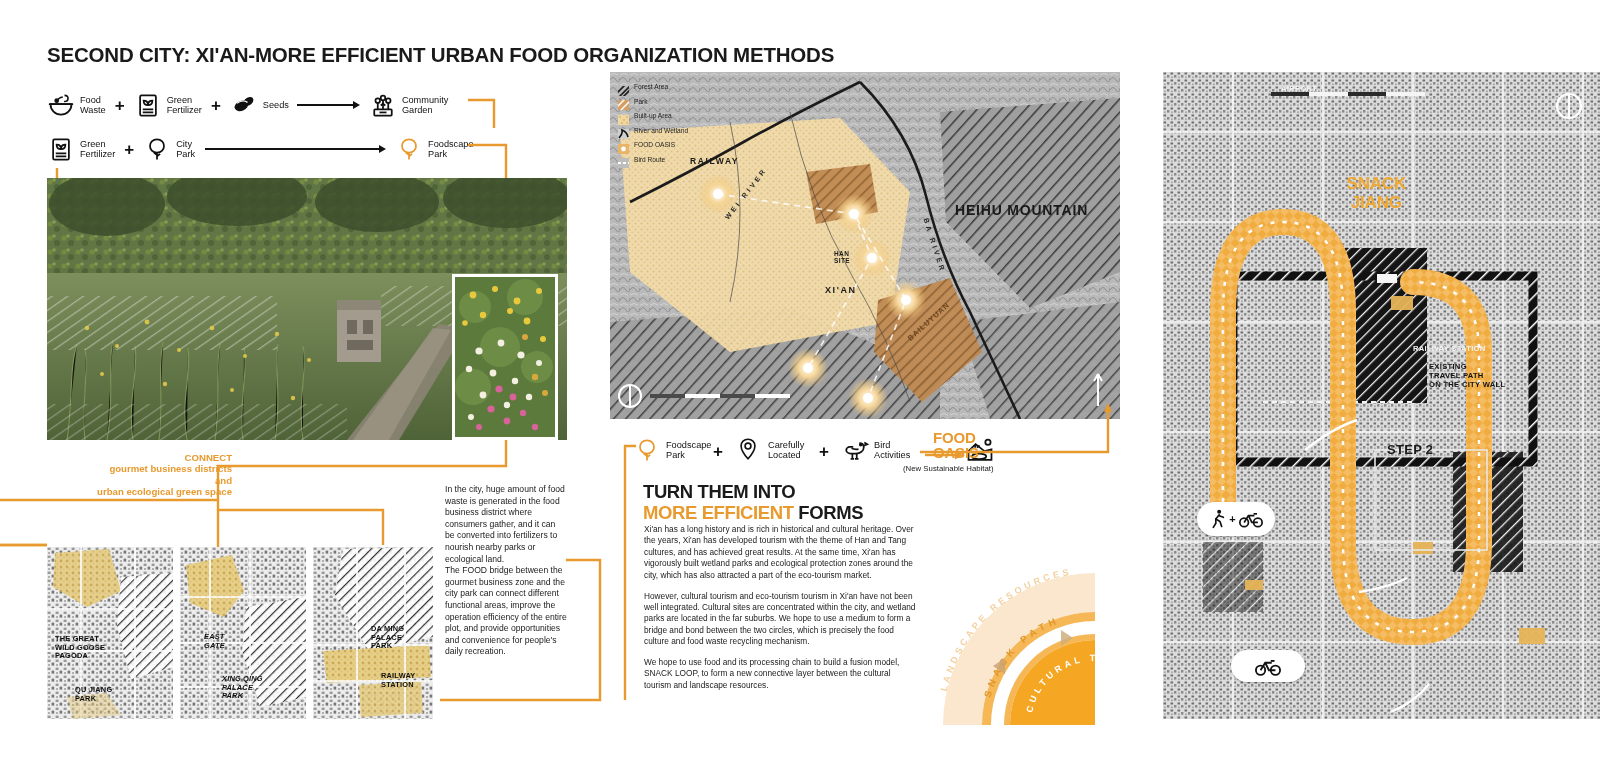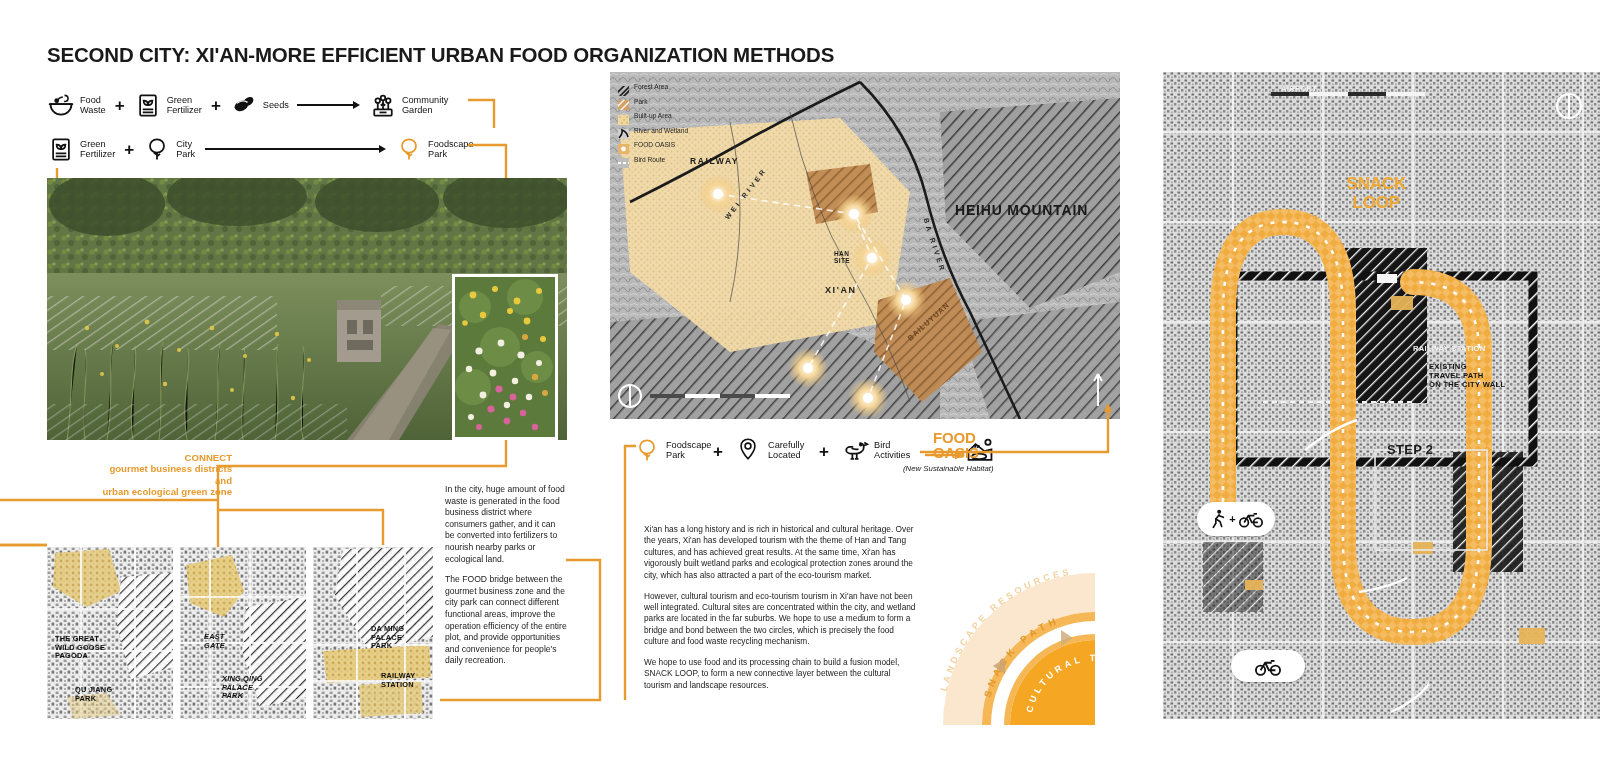--- a/index.html
+++ b/index.html
@@ -48,21 +48,21 @@
     position: absolute; left: 60px; top: 452px; width: 172px;
     text-align: right; font-size: 9.6px; font-weight: bold; line-height: 11.4px;
     color: #E89A2E;
   }
 
   
   .left-body {
     position: absolute; left: 445px; top: 484px; width: 122px;
     font-size: 8.6px; line-height: 11.6px; color: #1a1a1a;
   }
-  .left-body p + p { margin-top: 9px; }
+  .left-body p + p { }
 
   
   .tiles { position: absolute; left: 47px; top: 547px; width: 520px; height: 172px; }
   .tile { position: absolute; top: 0; width: 126px; height: 172px; overflow: hidden; background:#737373; }
   .tile.t1 { left: 0; }
   .tile.t2 { left: 133px; font-style: italic; }
   .tile.t3 { left: 266px; width: 120px; }
   .tile-lab {
     position: absolute; font-size: 7.4px; font-weight: bold; color:#111;
     line-height: 8.6px; letter-spacing: .2px;
@@ -83,21 +83,21 @@
   }
 
   
   .oasis-flow { position: absolute; left: 625px; top: 434px; width: 490px; height: 48px; }
   .oasis-item { position:absolute; display:flex; align-items:center; gap:5px; top:2px; }
   .oasis-lab { font-size: 9.2px; line-height:10.5px; color:#111; white-space: pre-line; }
   .oasis-title {
     position:absolute; left: 308px; top: -4px;
     font-size: 15px; font-weight: bold; color:#E89A2E; line-height: 15px; letter-spacing:-.2px;
   }
-  .oasis-sub { position:absolute; left: 278px; top: 30px; font-size: 7.8px; color:#1a1a1a;font-style:italic; }
+  .oasis-sub { position:absolute; left: 278px; top: 30px; font-size: 7.8px; color:#1a1a1a; }
 
   
   .headline {
     position: absolute; left: 643px; top: 482px; width: 300px;
     font-size: 18.5px; font-weight: bold; line-height: 20.5px;
     letter-spacing: -0.4px; color: #1a1a1a;
   }
   .center-body {
     position: absolute; left: 644px; top: 524px; width: 272px;
     font-size: 8.3px; line-height: 11.4px; color: #1a1a1a;
@@ -410,21 +410,21 @@
           <circle cx="90" cy="116" r="3"></circle>
           <circle cx="70" cy="60" r="3"></circle>
         </g>
     </svg>
   </div>
 
   <div class="connect-cap">
     <div>CONNECT</div>
     <div>gourmet business districts</div>
     <div>and</div>
-    <div>urban ecological green zone</div>
+    <div>urban ecological green space</div>
   </div>
 
   <div class="left-body">
     <p>In the city, huge amount of food waste is generated in the food business district where consumers gather, and it can be converted into fertilizers to nourish nearby parks or ecological land.</p>
     <p>The FOOD bridge between the gourmet business zone and the city park can connect different functional areas, improve the operation efficiency of the entire plot, and provide opportunities and convenience for people's daily recreation.</p>
   </div>
 
   <div class="tiles">
 
     <div class="tile t1">
@@ -726,20 +726,26 @@
 
   <svg style="position:absolute;left:0;top:0;width:1600px;height:781px;pointer-events:none;">
     <g fill="none" stroke="#E89A2E" stroke-width="2.4">
       <path d="M625 470 V446 H636"></path>
       <path d="M625 470 V700"></path>
       <path d="M920 452 H1108 V405"></path>
     </g>
     <path d="M1104 412 l4 -9 l4 9z" fill="#E89A2E"></path>
   </svg>
 
+  <div class="headline">
+    <div>TURN THEM INTO</div>
+    <div>
+      <span class="orange">MORE EFFICIENT</span><span> FORMS</span>
+    </div>
+  </div>
 
   <div class="center-body">
     <p>Xi'an has a long history and is rich in historical and cultural heritage. Over the years, Xi'an has developed tourism with the theme of Han and Tang cultures, and has achieved great results. At the same time, Xi'an has vigorously built wetland parks and ecological protection zones around the city, which has also attracted a part of the eco-tourism market.</p>
     <p>However, cultural tourism and eco-tourism tourism in Xi'an have not been well integrated. Cultural sites are concentrated within the city, and wetland parks are located in the far suburbs. We hope to use a medium to form a bridge and bond between the two circles, which is precisely the food culture and food waste recycling mechanism.</p>
     <p>We hope to use food and its processing chain to build a fusion model, SNACK LOOP, to form a new connective layer between the cultural tourism and landscape resources.</p>
   </div>
 
   <div class="rings">
     <svg width="185" height="185" viewBox="0 0 185 185">
       <defs>
@@ -844,21 +850,21 @@
       <rect x="212" y="378" width="112" height="100" fill="none" stroke="#e9e9e9" stroke-width="1.6"></rect>
 
       <g stroke="#ffffff" stroke-width="2.4" fill="none">
         <path d="M142 378 Q170 356 194 348"></path>
         <path d="M196 520 Q224 516 244 506"></path>
         <path d="M228 640 Q252 630 266 612"></path>
       </g>
     </svg>
 
     <div class="snack-title" style="white-space:pre-line;">SNACK
-LOOP</div>
+JIANG</div>
 
     <div class="rp-lab white" style="left:118px;top:12px;">AIRPORT</div>
     <div class="rp-lab white" style="left:250px;top:272px;">RAILWAY STATION</div>
     <div class="rp-lab" style="left:266px;top:290px;white-space:pre-line;">EXISTING
 TRAVEL PATH
 ON THE CITY WALL</div>
     <div class="step2" style="left:224px;top:370px;">STEP 2</div>
 
     <div class="pill" style="left:34px;top:430px;width:78px;height:34px;">
       <span>

